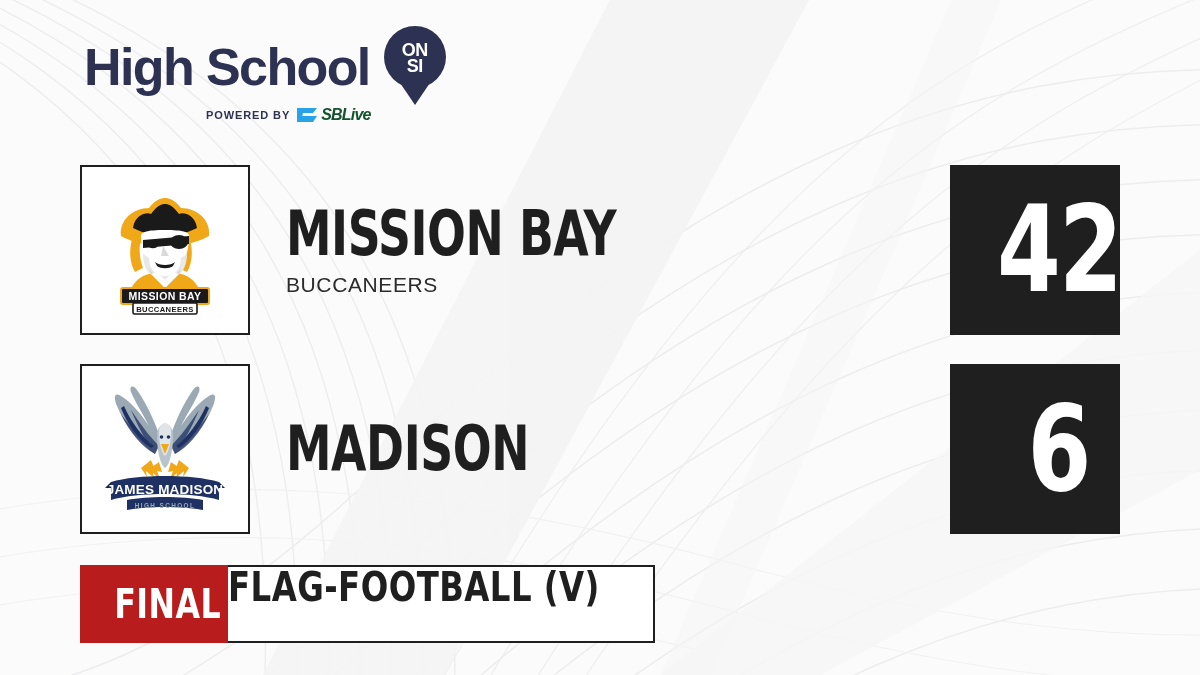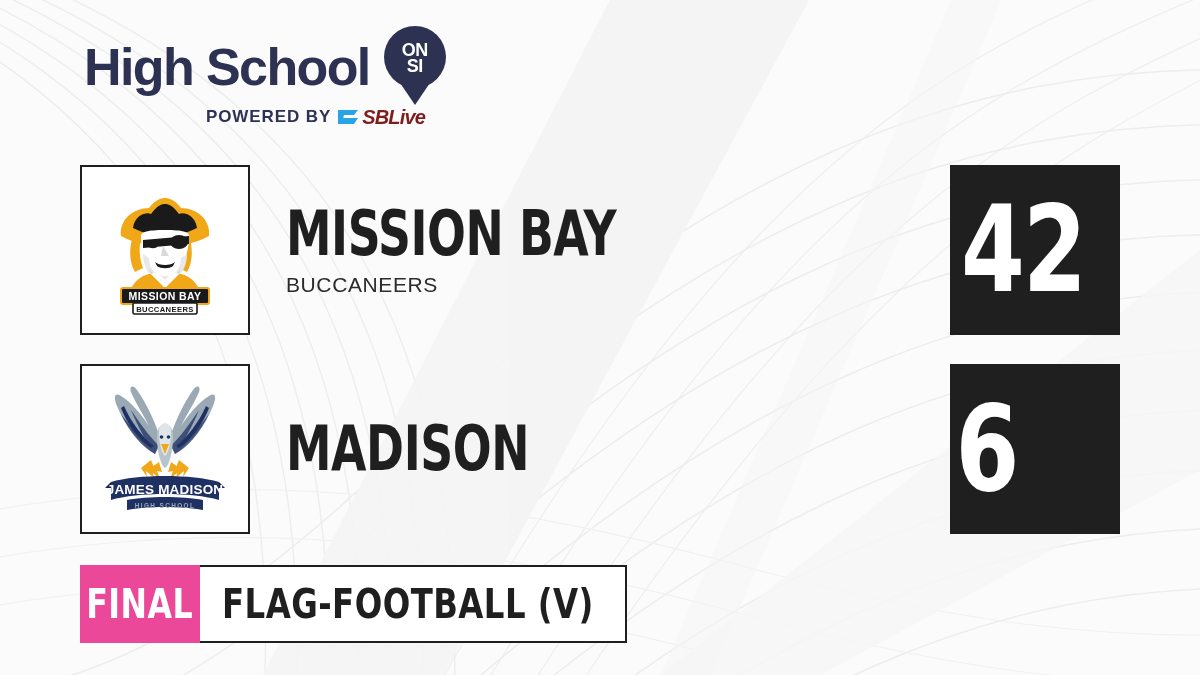--- a/index.html
+++ b/index.html
@@ -72,36 +72,36 @@
   .pin-text span { display: block; }
 
   .powered {
     display: flex;
     align-items: center;
     gap: 6px;
     margin-top: 9px;
     margin-left: 122px;
   }
   .powered-label {
-    font-size: 17px;
+    font-size: 11px;
     font-weight: bold;
     letter-spacing: 0.9px;
     color: #2d3253;
   }
   .sblive {
     display: flex;
     align-items: center;
     gap: 3px;
   }
   .sblive-mark { width: 22px; height: 16px; }
   .sblive-word {
-    font-size: 20px;
+    font-size: 16px;
     font-weight: bold;
     font-style: italic;
-    color: #7f1d1d;
+    color: #14532d;
     letter-spacing: -0.8px;
     line-height: 16px;
   }
 
   
   .team-row {
     position: absolute;
     left: 80px;
     width: 1040px;
     height: 170px;
@@ -148,20 +148,22 @@
     white-space: nowrap;
   }
 
   .score-box {
     position: absolute;
     width: 170px;
     height: 170px;
     background: #1f1f1f;
     display: flex;
     align-items: center;
+    justify-content: center;
+    padding-left: 48px;
   }
   .score-box.s1 { left: 950px; top: 165px; }
   .score-box.s2 { left: 950px; top: 364px; }
   .score-val {
     font-family: "DejaVu Sans Condensed", "Liberation Sans Narrow", "Liberation Sans", sans-serif;
     color: #ffffff;
     font-weight: bold;
     font-size: 120px;
     line-height: 120px;
     letter-spacing: -2px;
@@ -171,43 +173,41 @@
   
   .status-bar {
     position: absolute;
     left: 80px;
     top: 565px;
     height: 78px;
     display: flex;
     align-items: stretch;
   }
   .status-state {
-    width: 120px;
-    background: #ec4899;
-    display: flex;
-    align-items: center;
-    justify-content: center;
+    width: 148px;
+    background: #b91c1c;
+    display: flex;
+    align-items: center;
+    justify-content: flex-end;
   }
   .status-state-text {
     font-family: "DejaVu Sans Condensed", "Liberation Sans Narrow", "Liberation Sans", sans-serif;
     color: #ffffff;
     font-weight: bold;
     font-size: 40px;
     line-height: 40px;
     letter-spacing: 0.5px;
     transform: scaleX(0.88);
   }
   .status-sport {
     width: 427px;
     background: #ffffff;
     border: 2px solid #1f1f1f;
     border-left: none;
     display: flex;
-    align-items: center;
-    padding-left: 22px;
   }
   .status-sport-text {
     font-family: "DejaVu Sans Condensed", "Liberation Sans Narrow", "Liberation Sans", sans-serif;
     color: #1f1f1f;
     font-weight: bold;
     font-size: 40px;
     line-height: 40px;
     letter-spacing: 0.5px;
     transform: scaleX(0.9);
     transform-origin: left center;

